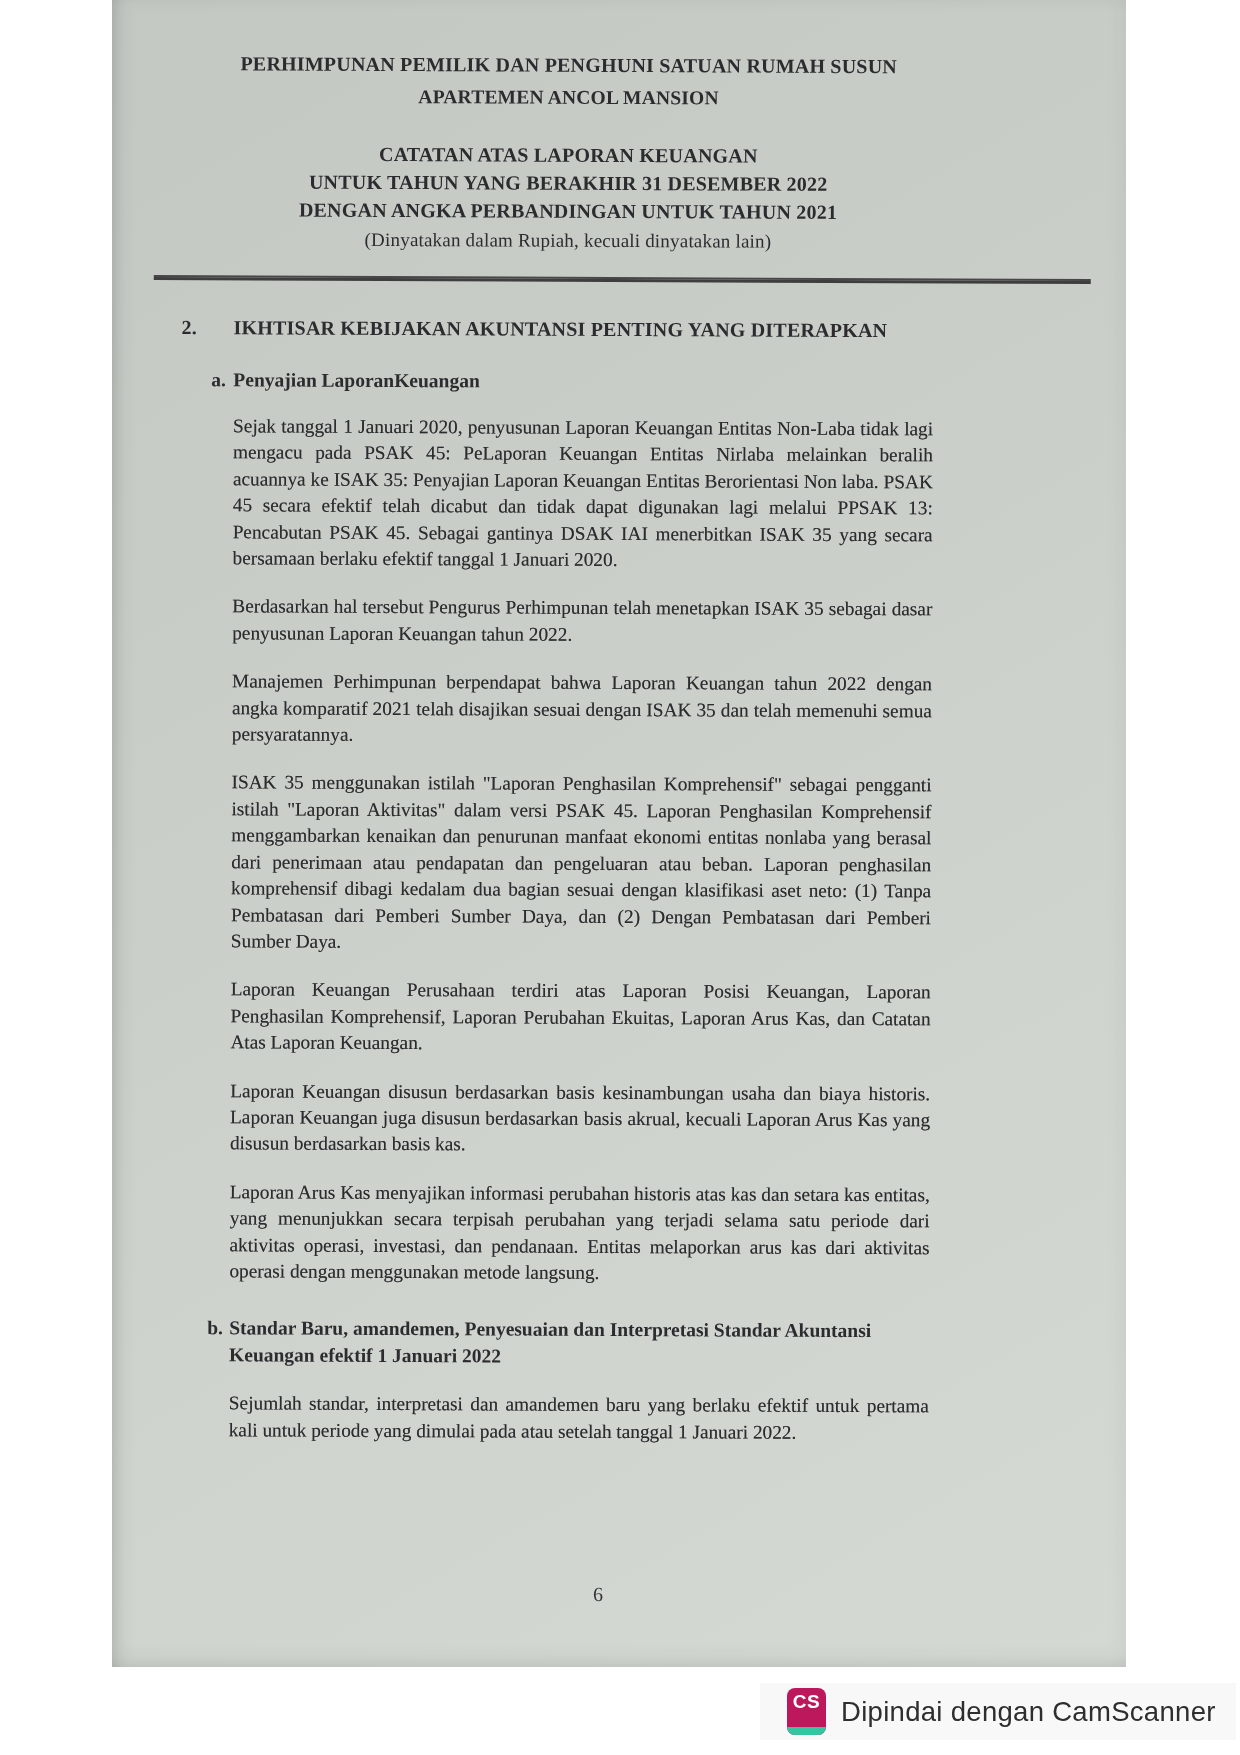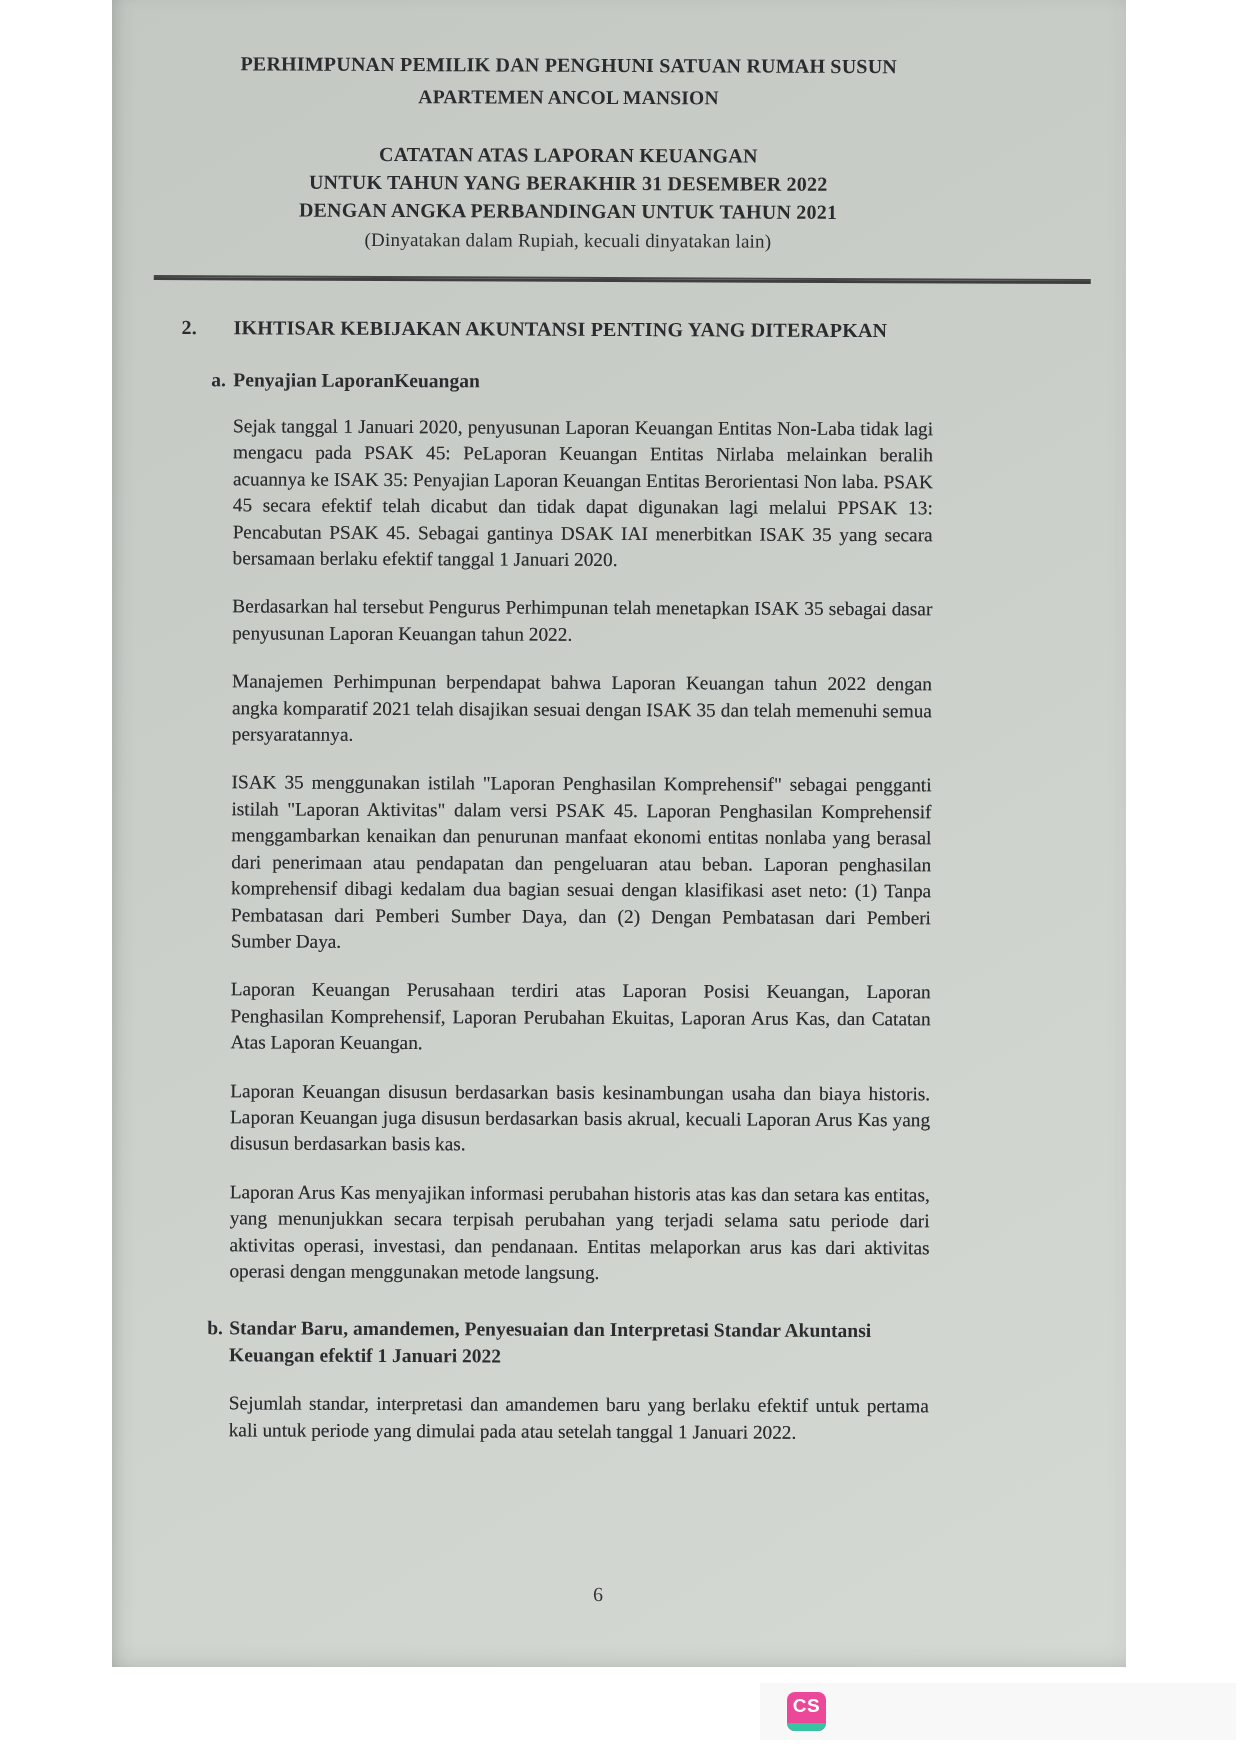--- a/index.html
+++ b/index.html
@@ -86,23 +86,23 @@
     left: 760px; top: 1683px;
     width: 476px; height: 57px;
     background: #f8f8f8;
     display: flex;
     align-items: center;
     padding-left: 27px;
     gap: 15px;
     font-family: "Liberation Sans", sans-serif;
   }
   .cs-icon {
-    width: 39px; height: 39px;
+    width: 39px; height: 47px;
     border-radius: 8px;
-    background: #ec4899;
+    background: #be185d;
     position: relative;
     overflow: hidden;
     flex: none;
   }
   .cs-icon .cs-letters {
     position: absolute;
     top: 3px; left: 0; right: 0;
     text-align: center;
     color: #ffffff;
     font-weight: bold;
@@ -171,13 +171,14 @@
 
     <div class="page-number">6</div>
   </div>
 </div>
 
 <div class="footer-badge">
   <div class="cs-icon">
     <div class="cs-letters">CS</div>
     <div class="cs-accent"></div>
   </div>
+  <div class="badge-text">Dipindai dengan CamScanner</div>
 </div>
 
 </body></html>

